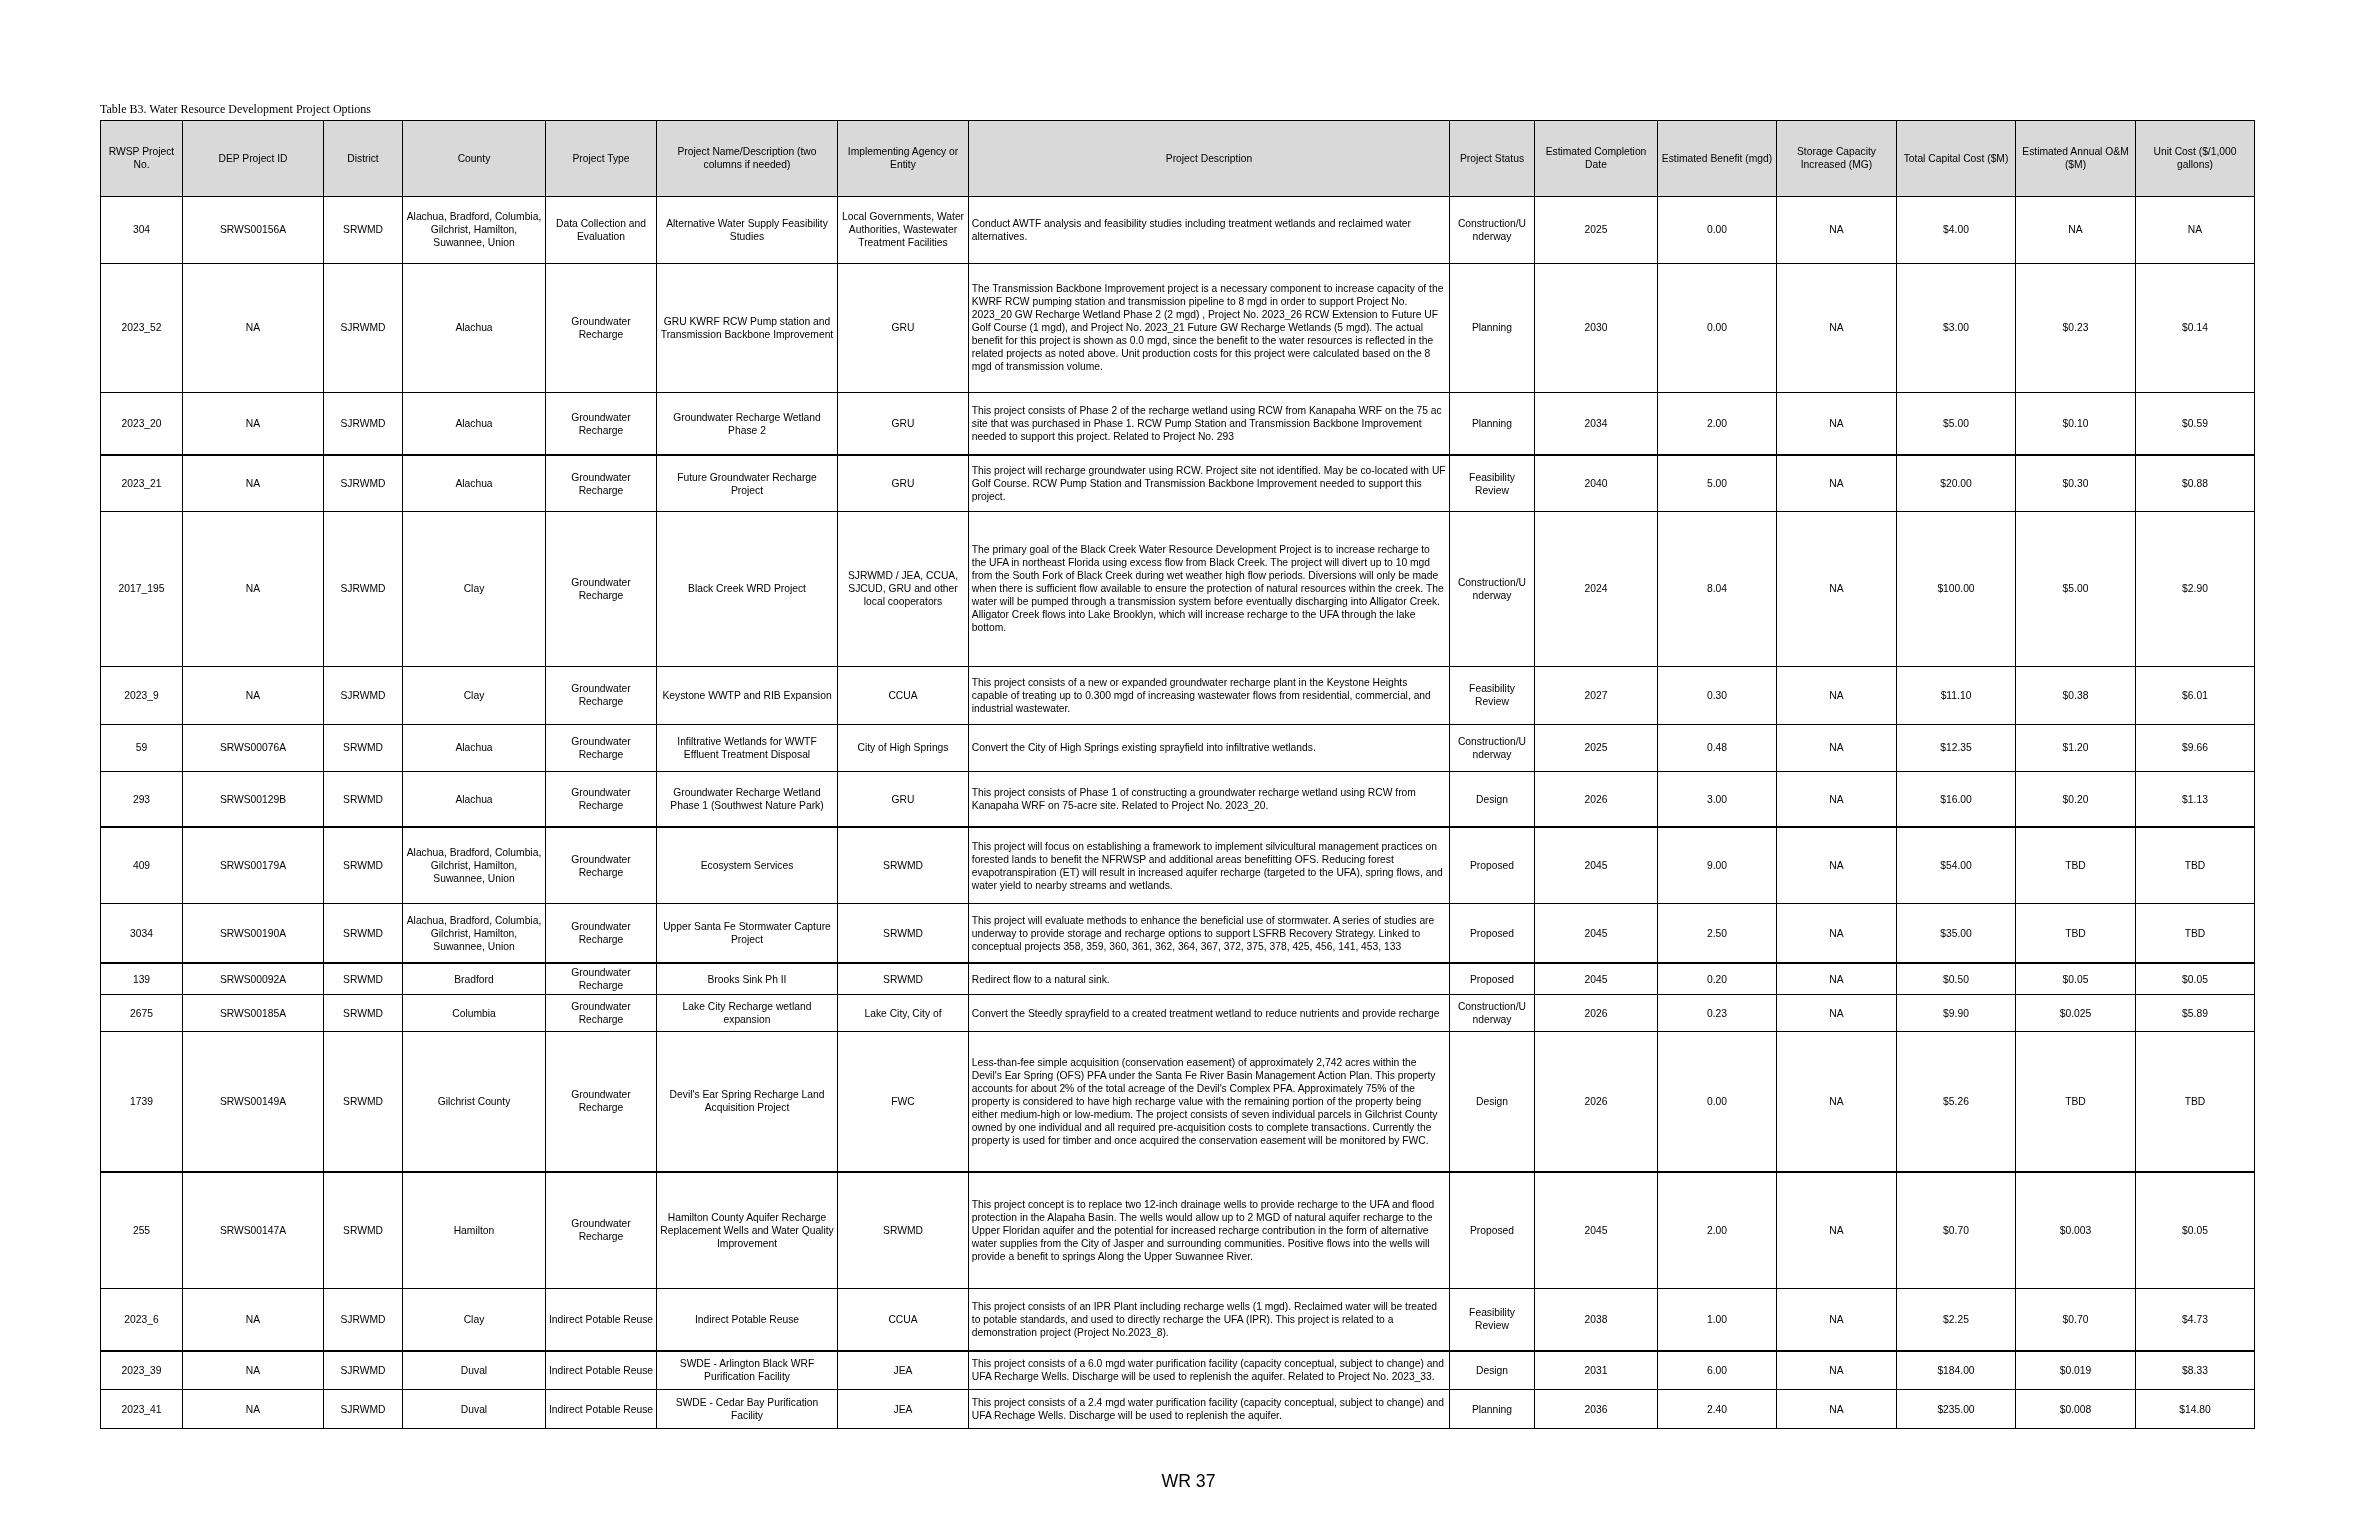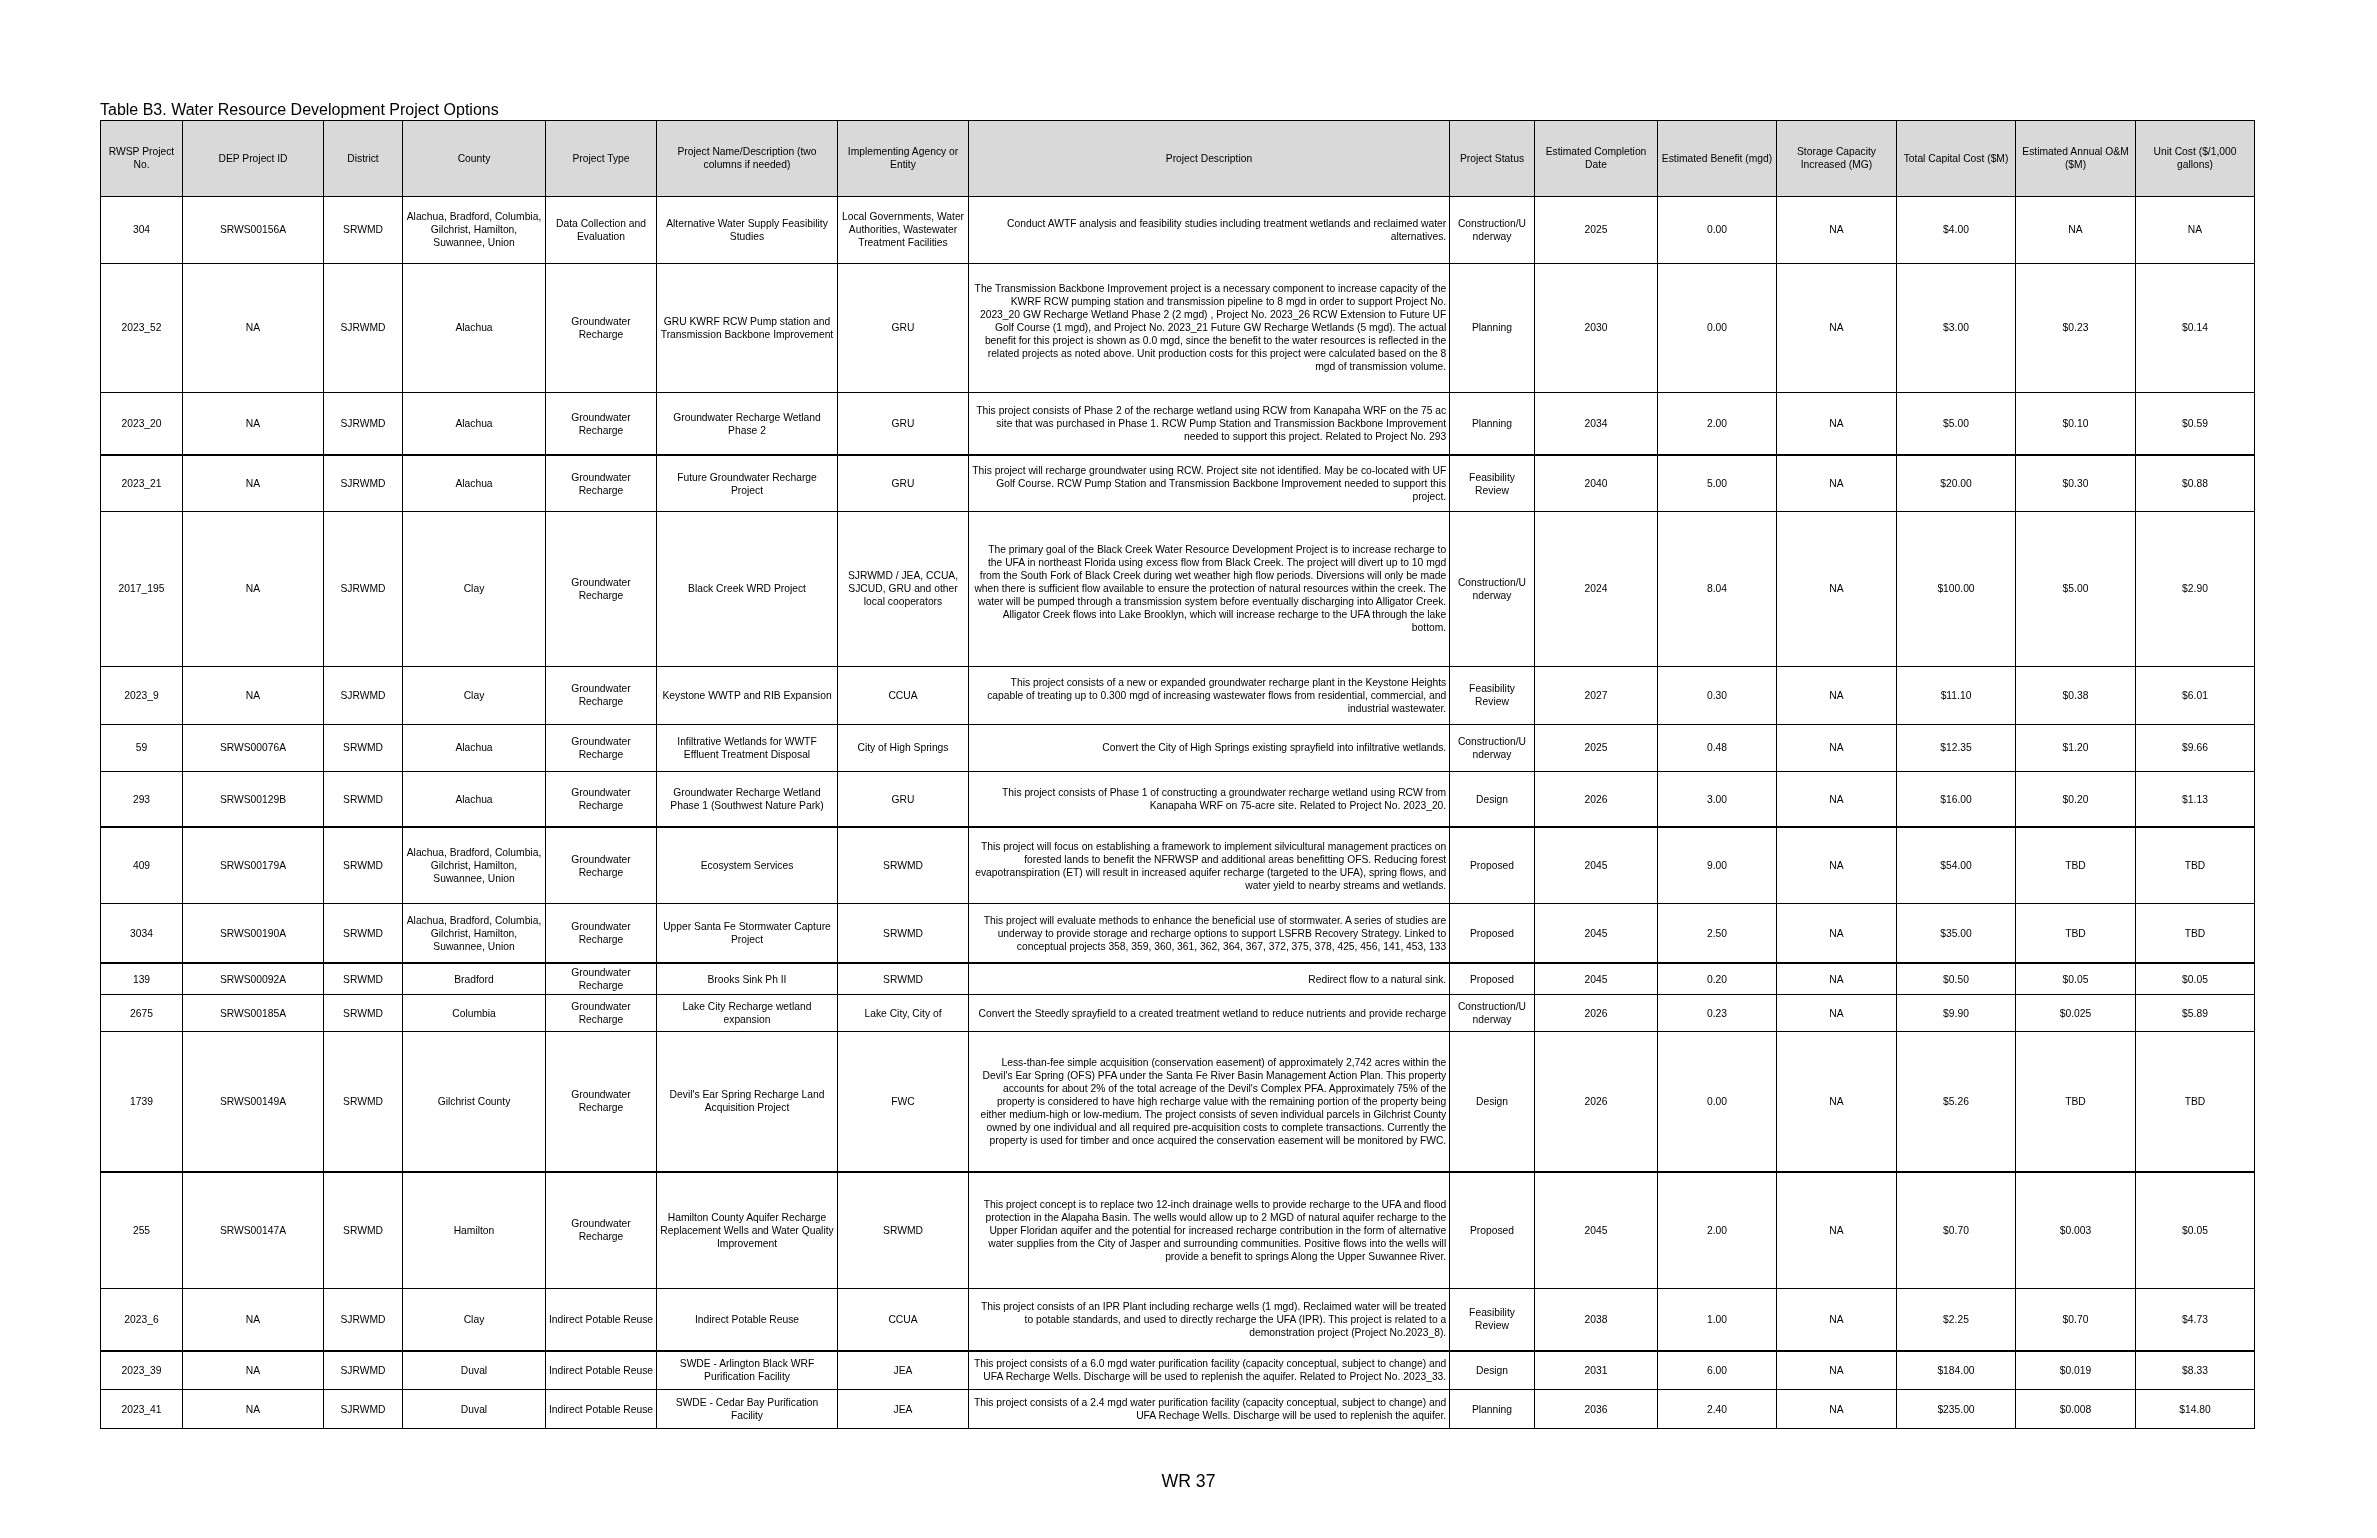--- a/index.html
+++ b/index.html
@@ -5,21 +5,21 @@
   html, body { margin: 0; padding: 0; }
   body {
     width: 2377px; height: 1538px;
     background: #ffffff;
     font-family: "Liberation Sans", sans-serif;
     color: #000;
     position: relative;
   }
   .title {
     position: absolute; left: 100px; top: 103px;
-    font-size: 16px; line-height: 13px;
+    font-size: 12px; line-height: 13px; font-family: Liberation Serif, serif;
   }
   table.grid {
     position: absolute; left: 100px; top: 120px;
     width: 2154px;
     border-collapse: collapse;
     table-layout: fixed;
     border: 1.9px solid #000;
   }
   table.grid th, table.grid td {
     border: 0.9px solid #000;
@@ -29,21 +29,21 @@
     text-align: center;
     vertical-align: middle;
     overflow: hidden;
     word-wrap: break-word;
   }
   table.grid thead th {
     background: #d9d9d9;
     font-weight: normal;
     height: 71px;
   }
-  table.grid td.desc { text-align: right; }
+  table.grid td.desc { text-align: left; }
   table.grid tr.thick td, table.grid tr.thick th { border-top: 2.8px solid #000; }
   .footer {
     position: absolute; left: 0; top: 1471px; width: 2377px;
     text-align: center; font-size: 17.7px;
   }
 </style>
 </head>
 <body>
 
 <div class="title">Table B3. Water Resource Development Project Options</div>

